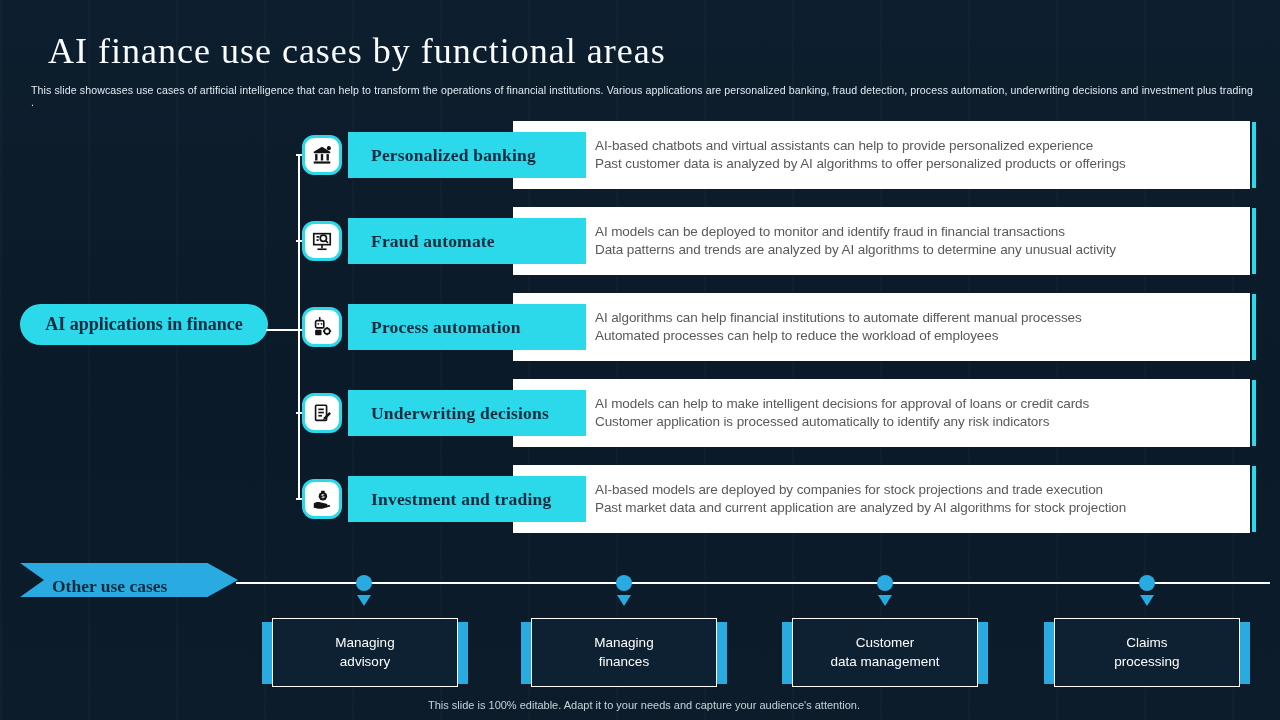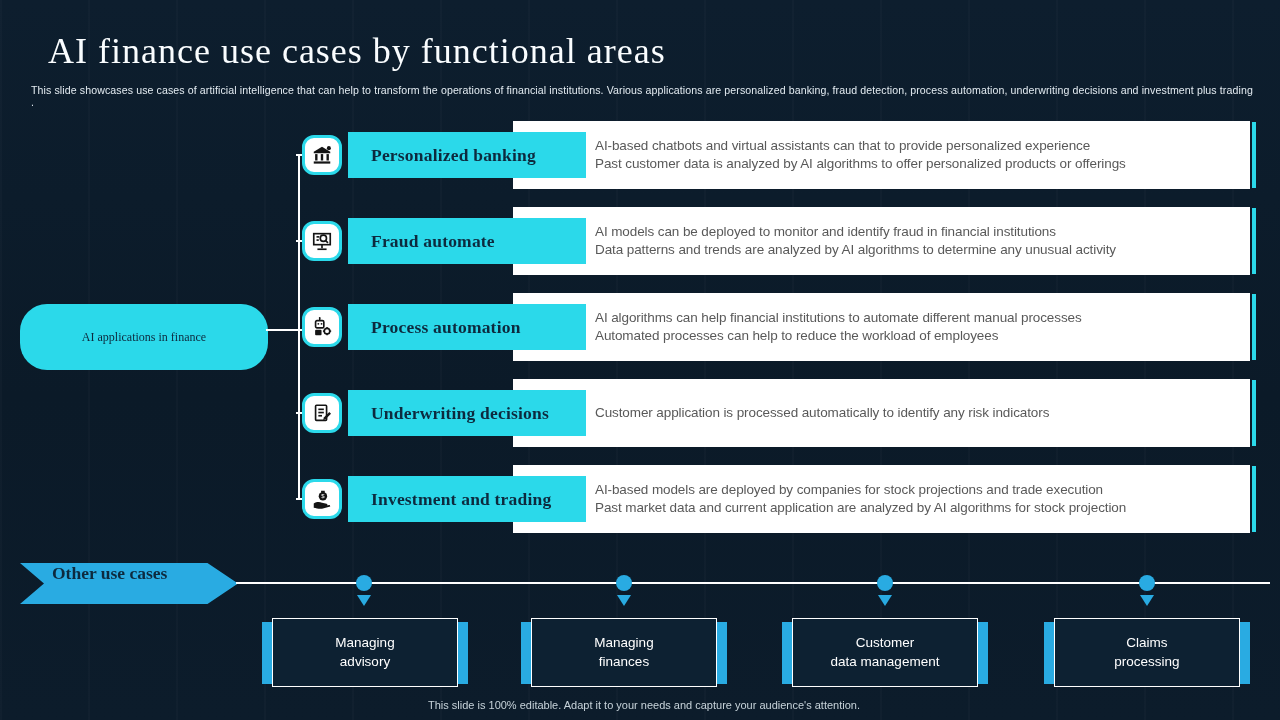--- a/index.html
+++ b/index.html
@@ -19,24 +19,24 @@
     font-family:"Liberation Serif", serif; font-size:36px; font-weight:400;
     color:#fafdff; letter-spacing:1px; white-space:nowrap;margin-left:17px;
   }
   .subtitle {
     position:absolute; left:31px; top:84px; width:1225px;
     font-size:10.6px; color:#e3ebf1; letter-spacing:0.1px;
   }
 
   
   .hub {
-    position:absolute; left:20px; top:304px; width:248px; height:66px;
+    position:absolute; left:20px; top:304px; width:248px; height:41px;
     background:#2bd9ea; border-radius:27px;
     display:flex; align-items:center; justify-content:center;
-    font-family:"Liberation Serif", serif; font-weight:normal; font-size:12px; color:#0d2a3e;
+    font-family:"Liberation Serif", serif; font-weight:bold; font-size:18px; color:#0d2a3e;
   }
   .hub-connector { position:absolute; left:266px; top:329px; width:36px; height:2px; background:#fff; }
   .vline { position:absolute; left:298px; top:155px; width:2px; height:345px; background:#fff; }
   .stub { position:absolute; width:8px; height:2px; background:#fff; left:296px; }
 
   
   .row { position:absolute; left:0; width:1280px; height:68px; }
   .panel {
     position:absolute; left:513px; top:0; width:737px; height:68px; background:#ffffff;
     display:flex; align-items:center;
@@ -59,24 +59,24 @@
   }
   .iconbox {
     position:absolute; left:302px; top:14px; width:40px; height:40px;
     background:#ffffff; border:3px solid #2bd9ea; border-radius:12px;
     display:flex; align-items:center; justify-content:center;
   }
   .iconbox svg { width:22px; height:22px; }
 
   
   .banner {
-    position:absolute; left:20px; top:563px; width:218px; height:41px;
+    position:absolute; left:20px; top:563px; width:218px; height:34px;
     background:#29abe2;
     clip-path:polygon(0 0, 86% 0, 100% 50%, 86% 100%, 0 100%, 11% 50%);
-    display:flex; align-items:flex-start; padding-left:32px;
+    display:flex; align-items:flex-end; padding-left:32px;
     font-family:"Liberation Serif", serif; font-weight:bold; font-size:17.5px; color:#0d2a3e;
   }
   .timeline { position:absolute; left:236px; top:582px; width:1034px; height:2px; background:#fff; }
   .dot { position:absolute; top:575px; width:16px; height:16px; border-radius:50%; background:#29abe2; }
   .pointer {
     position:absolute; top:595px; width:0; height:0;
     border-left:7px solid transparent; border-right:7px solid transparent;
     border-top:11px solid #29abe2;
   }
   .usecase-box {
@@ -106,42 +106,42 @@
   <div class="hub-connector"></div>
   <div class="vline"></div>
   <div class="stub" style="top:154px"></div>
   <div class="stub" style="top:240px"></div>
   <div class="stub" style="top:412px"></div>
   <div class="stub" style="top:498px"></div>
 
   <div class="row" style="top:121px">
     <div class="panel">
       <ul class="bullets">
-        <li>AI-based  chatbots and virtual  assistants can that to provide  personalized experience</li>
+        <li>AI-based  chatbots and virtual  assistants can help to provide  personalized experience</li>
         <li>Past customer data is analyzed by AI  algorithms to  offer personalized products or offerings</li>
       </ul>
     </div>
     <div class="panel-stripe"></div>
     <div class="cat-label">Personalized banking</div>
     <div class="iconbox">
       <svg viewBox="0 0 24 24" fill="#141414">
         <path d="M3 8.5 12 3l9 5.5V10H3z"></path>
         <rect x="4.5" y="11" width="2.6" height="7"></rect>
           <rect x="10.7" y="11" width="2.6" height="7"></rect>
           <rect x="16.9" y="11" width="2.6" height="7"></rect>
         <rect x="3" y="19" width="18" height="2.4"></rect>
         <circle cx="19.5" cy="4.5" r="2.2"></circle>
       </svg>
     </div>
   </div>
 
   <div class="row" style="top:207px">
     <div class="panel">
       <ul class="bullets">
-        <li>AI  models can be deployed  to monitor and identify  fraud in financial  institutions</li>
+        <li>AI  models can be deployed  to monitor and identify  fraud in financial  transactions</li>
         <li>Data patterns and trends are analyzed by AI  algorithms to determine any unusual activity</li>
       </ul>
     </div>
     <div class="panel-stripe"></div>
     <div class="cat-label">Fraud automate</div>
     <div class="iconbox">
       <svg viewBox="0 0 24 24" fill="none" stroke="#141414" stroke-width="1.8">
         <rect x="3" y="4" width="18" height="12" fill="none"></rect>
         <line x1="12" y1="16" x2="12" y2="20"></line>
           <line x1="7" y1="21" x2="17" y2="21"></line>
@@ -177,20 +177,21 @@
           <line x1="13" y1="16.5" x2="14.4" y2="16.5"></line>
             <line x1="20.6" y1="16.5" x2="22" y2="16.5"></line>
         </g>
       </svg>
     </div>
   </div>
 
   <div class="row" style="top:379px">
     <div class="panel">
       <ul class="bullets">
+        <li>AI  models can help  to make intelligent  decisions for approval  of loans or credit cards</li>
         <li>Customer application  is processed automatically  to identify  any risk indicators</li>
       </ul>
     </div>
     <div class="panel-stripe"></div>
     <div class="cat-label">Underwriting decisions</div>
     <div class="iconbox">
       <svg viewBox="0 0 24 24" fill="none" stroke="#141414" stroke-width="1.8">
         <rect x="5" y="3.5" width="12" height="16.5" rx="1"></rect>
         <line x1="8" y1="8" x2="14" y2="8"></line>
           <line x1="8" y1="11.5" x2="14" y2="11.5"></line>

